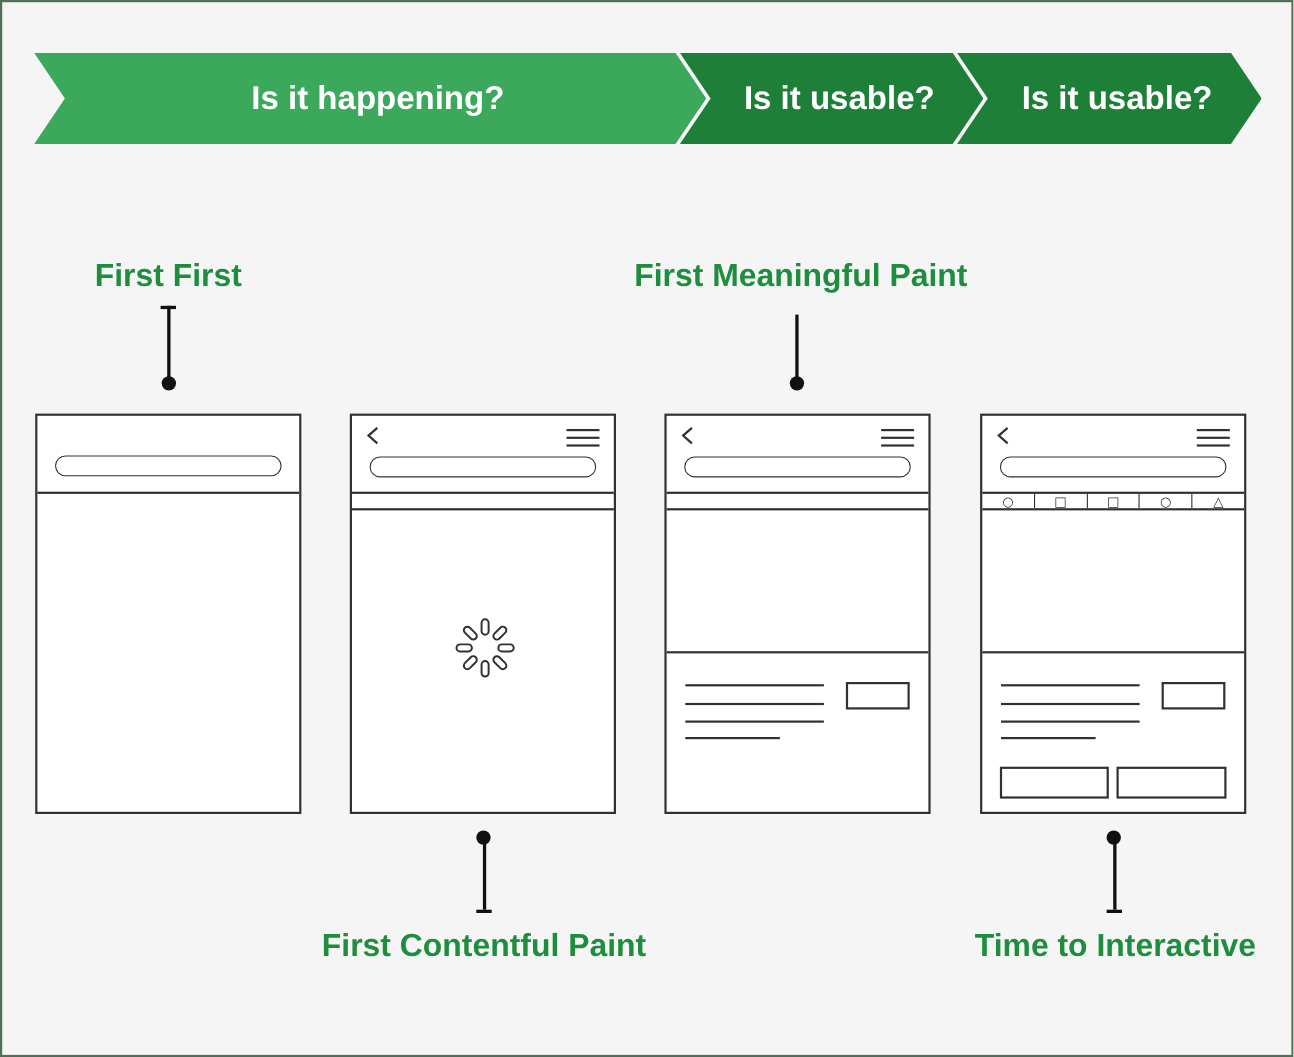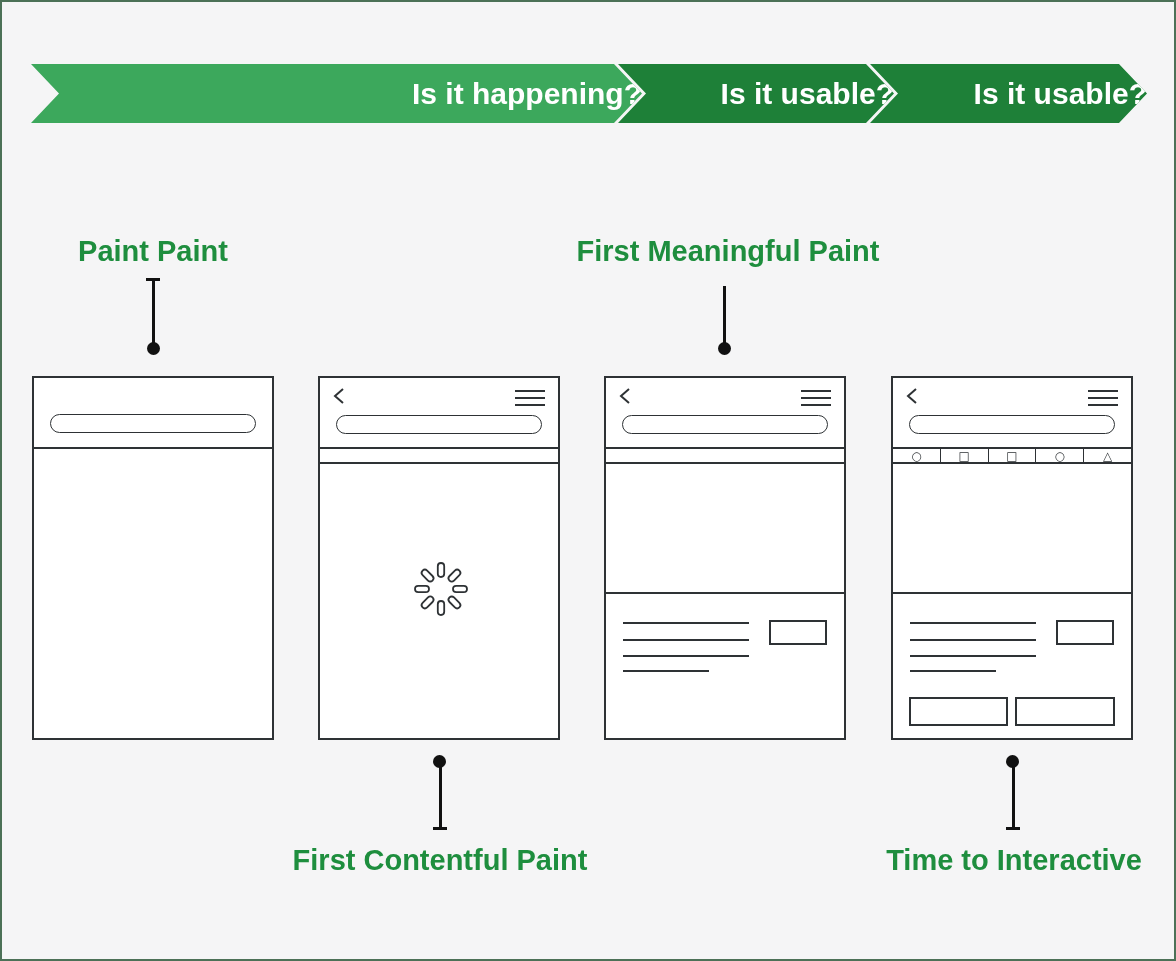--- a/index.html
+++ b/index.html
@@ -8,22 +8,22 @@
 
   .canvas {
     position: relative; width: 1176px; height: 961px;
     background: var(--canvas-background, #F5F5F6);
     border: 2px solid var(--canvas-border, #4C7157);
     overflow: hidden;
   }
 
   
   .stage {
-    position: absolute; top: 62px; height: 59px;
-    display: flex; align-items: center; justify-content: flex-end;
+    position: absolute; top: 46px; height: 83px;
+    display: flex; align-items: center; justify-content: center;
     padding-left: 14px;
     clip-path: polygon(0 0, calc(100% - 28px) 0, 100% 50%, calc(100% - 28px) 100%, 0 100%, 28px 50%);
     color: var(--banner-text, #fff);
     font-size: 30px; font-weight: bold; white-space: nowrap;
   }
   .stage-1 { left: 29px;  width: 611px; background: var(--stage-light-green, #3CA85C); }
   .stage-2 { left: 616px; width: 276px; background: var(--stage-dark-green, #1E8038); }
   .stage-3 { left: 868px; width: 277px; background: var(--stage-dark-green, #1E8038); }
 
   
@@ -103,21 +103,21 @@
   <div class="stage stage-1">
     <span>Is it happening?</span>
   </div>
   <div class="stage stage-2">
     <span>Is it usable?</span>
   </div>
   <div class="stage stage-3">
     <span>Is it usable?</span>
   </div>
 
-  <div class="metric-label lbl-fp">Paint Paint</div>
+  <div class="metric-label lbl-fp">First First</div>
   <div class="metric-label lbl-fmp">First Meaningful Paint</div>
   <div class="metric-label lbl-fcp">First Contentful Paint</div>
   <div class="metric-label lbl-tti">Time to Interactive</div>
 
   <div class="conn-cap fp-cap"></div>
   <div class="conn-line fp-line"></div>
   <div class="conn-dot fp-dot"></div>
 
   <div class="conn-line fmp-line"></div>
   <div class="conn-dot fmp-dot"></div>

